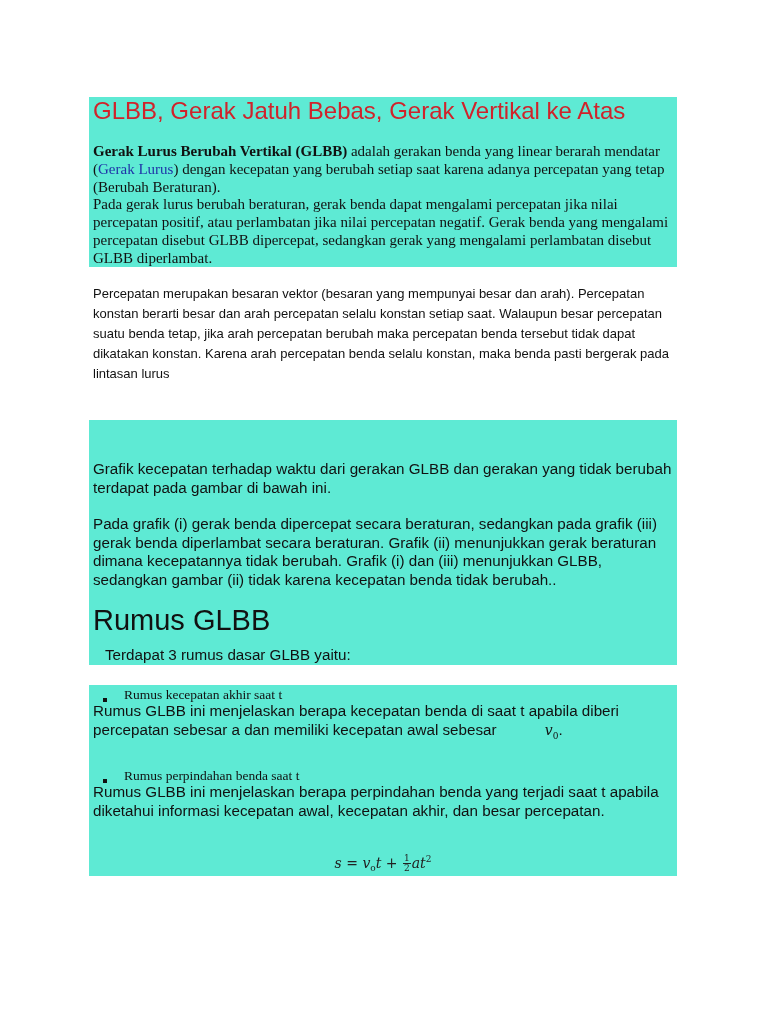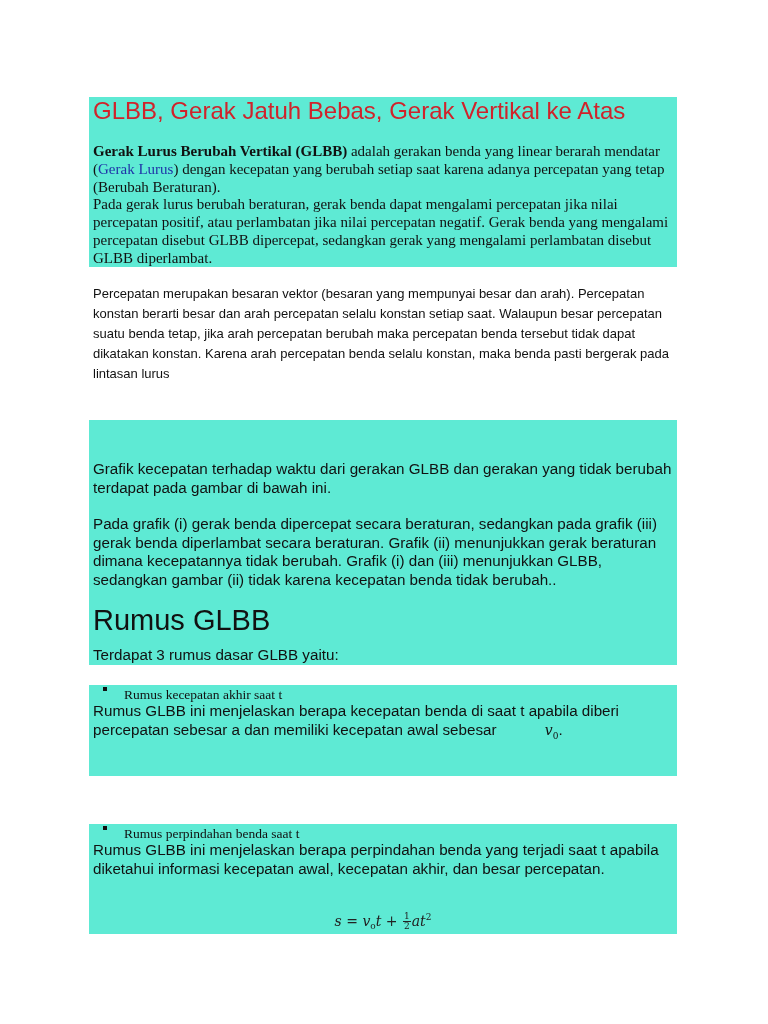--- a/index.html
+++ b/index.html
@@ -71,30 +71,30 @@
       position: absolute;
       left: 4px;
       width: 582px;
       font-size: 15.2px;
       line-height: 18.5px;
       color: #111;
     }
 
     
     #block-rumus1 { top: 685px; height: 91px; }
-    #block-rumus2 { top: 824px; height: 110px; text-decoration: underline; }
+    #block-rumus2 { top: 766px; height: 110px; text-decoration: underline; }
     .bullet-line {
       position: absolute;
       left: 14px;
       top: 2px;
       font-size: 13.5px;
       line-height: 15px;
       white-space: nowrap;
       display: flex;
-      align-items: flex-start;
+      align-items: flex-end;
     }
     .bullet-sq {
       display: inline-block;
       width: 4px; height: 4px;
       background: #111;
       margin-right: 17px;
     }
     .formula {
       position: absolute;
       left: 0; right: 0;
@@ -135,21 +135,21 @@
     <span>Pada gerak lurus berubah beraturan, gerak benda dapat mengalami percepatan jika nilai percepatan positif, atau perlambatan jika nilai percepatan negatif. Gerak benda yang mengalami percepatan disebut GLBB dipercepat, sedangkan gerak yang mengalami perlambatan disebut GLBB diperlambat.</span>
   </div>
 </div>
 
 <div class="plain sans" id="para-percepatan">Percepatan merupakan besaran vektor (besaran yang mempunyai besar dan arah). Percepatan konstan berarti besar dan arah percepatan selalu konstan setiap saat. Walaupun besar percepatan suatu benda tetap, jika arah percepatan berubah maka percepatan benda tersebut tidak dapat dikatakan konstan. Karena arah percepatan benda selalu konstan, maka benda pasti bergerak pada lintasan lurus</div>
 
 <div class="block sans" id="block-grafik">
   <div class="para-sans" style="top: 40px;">Grafik kecepatan terhadap waktu dari gerakan GLBB dan gerakan yang tidak berubah terdapat pada gambar di bawah ini.</div>
   <div class="para-sans" style="top: 95px;">Pada grafik (i) gerak benda dipercepat secara beraturan, sedangkan pada grafik (iii) gerak benda diperlambat secara beraturan. Grafik (ii) menunjukkan gerak beraturan dimana kecepatannya tidak berubah. Grafik (i) dan (iii) menunjukkan GLBB, sedangkan gambar (ii) tidak karena kecepatan benda tidak berubah..</div>
   <div class="h-large" style="top: 185px; font-size: 29px;">Rumus GLBB</div>
-  <div class="para-sans" style="top: 226px;">Terdapat 3 rumus dasar GLBB yaitu:</div>
+  <div class="para-sans" style="top: 226px; margin-left: 12px;">Terdapat 3 rumus dasar GLBB yaitu:</div>
 </div>
 
 <div class="block" id="block-rumus1">
   <div class="bullet-line serif">
     <span class="bullet-sq"></span>
     <span>Rumus kecepatan akhir saat t</span>
   </div>
   <div class="para-sans sans" style="top: 16px; line-height: 19px;">
     <span>Rumus GLBB ini menjelaskan berapa kecepatan benda di saat t apabila diberi percepatan sebesar a dan memiliki kecepatan awal sebesar </span><span class="math-inline"><span>v</span><sub>0</sub></span><span>.</span>
   </div>

